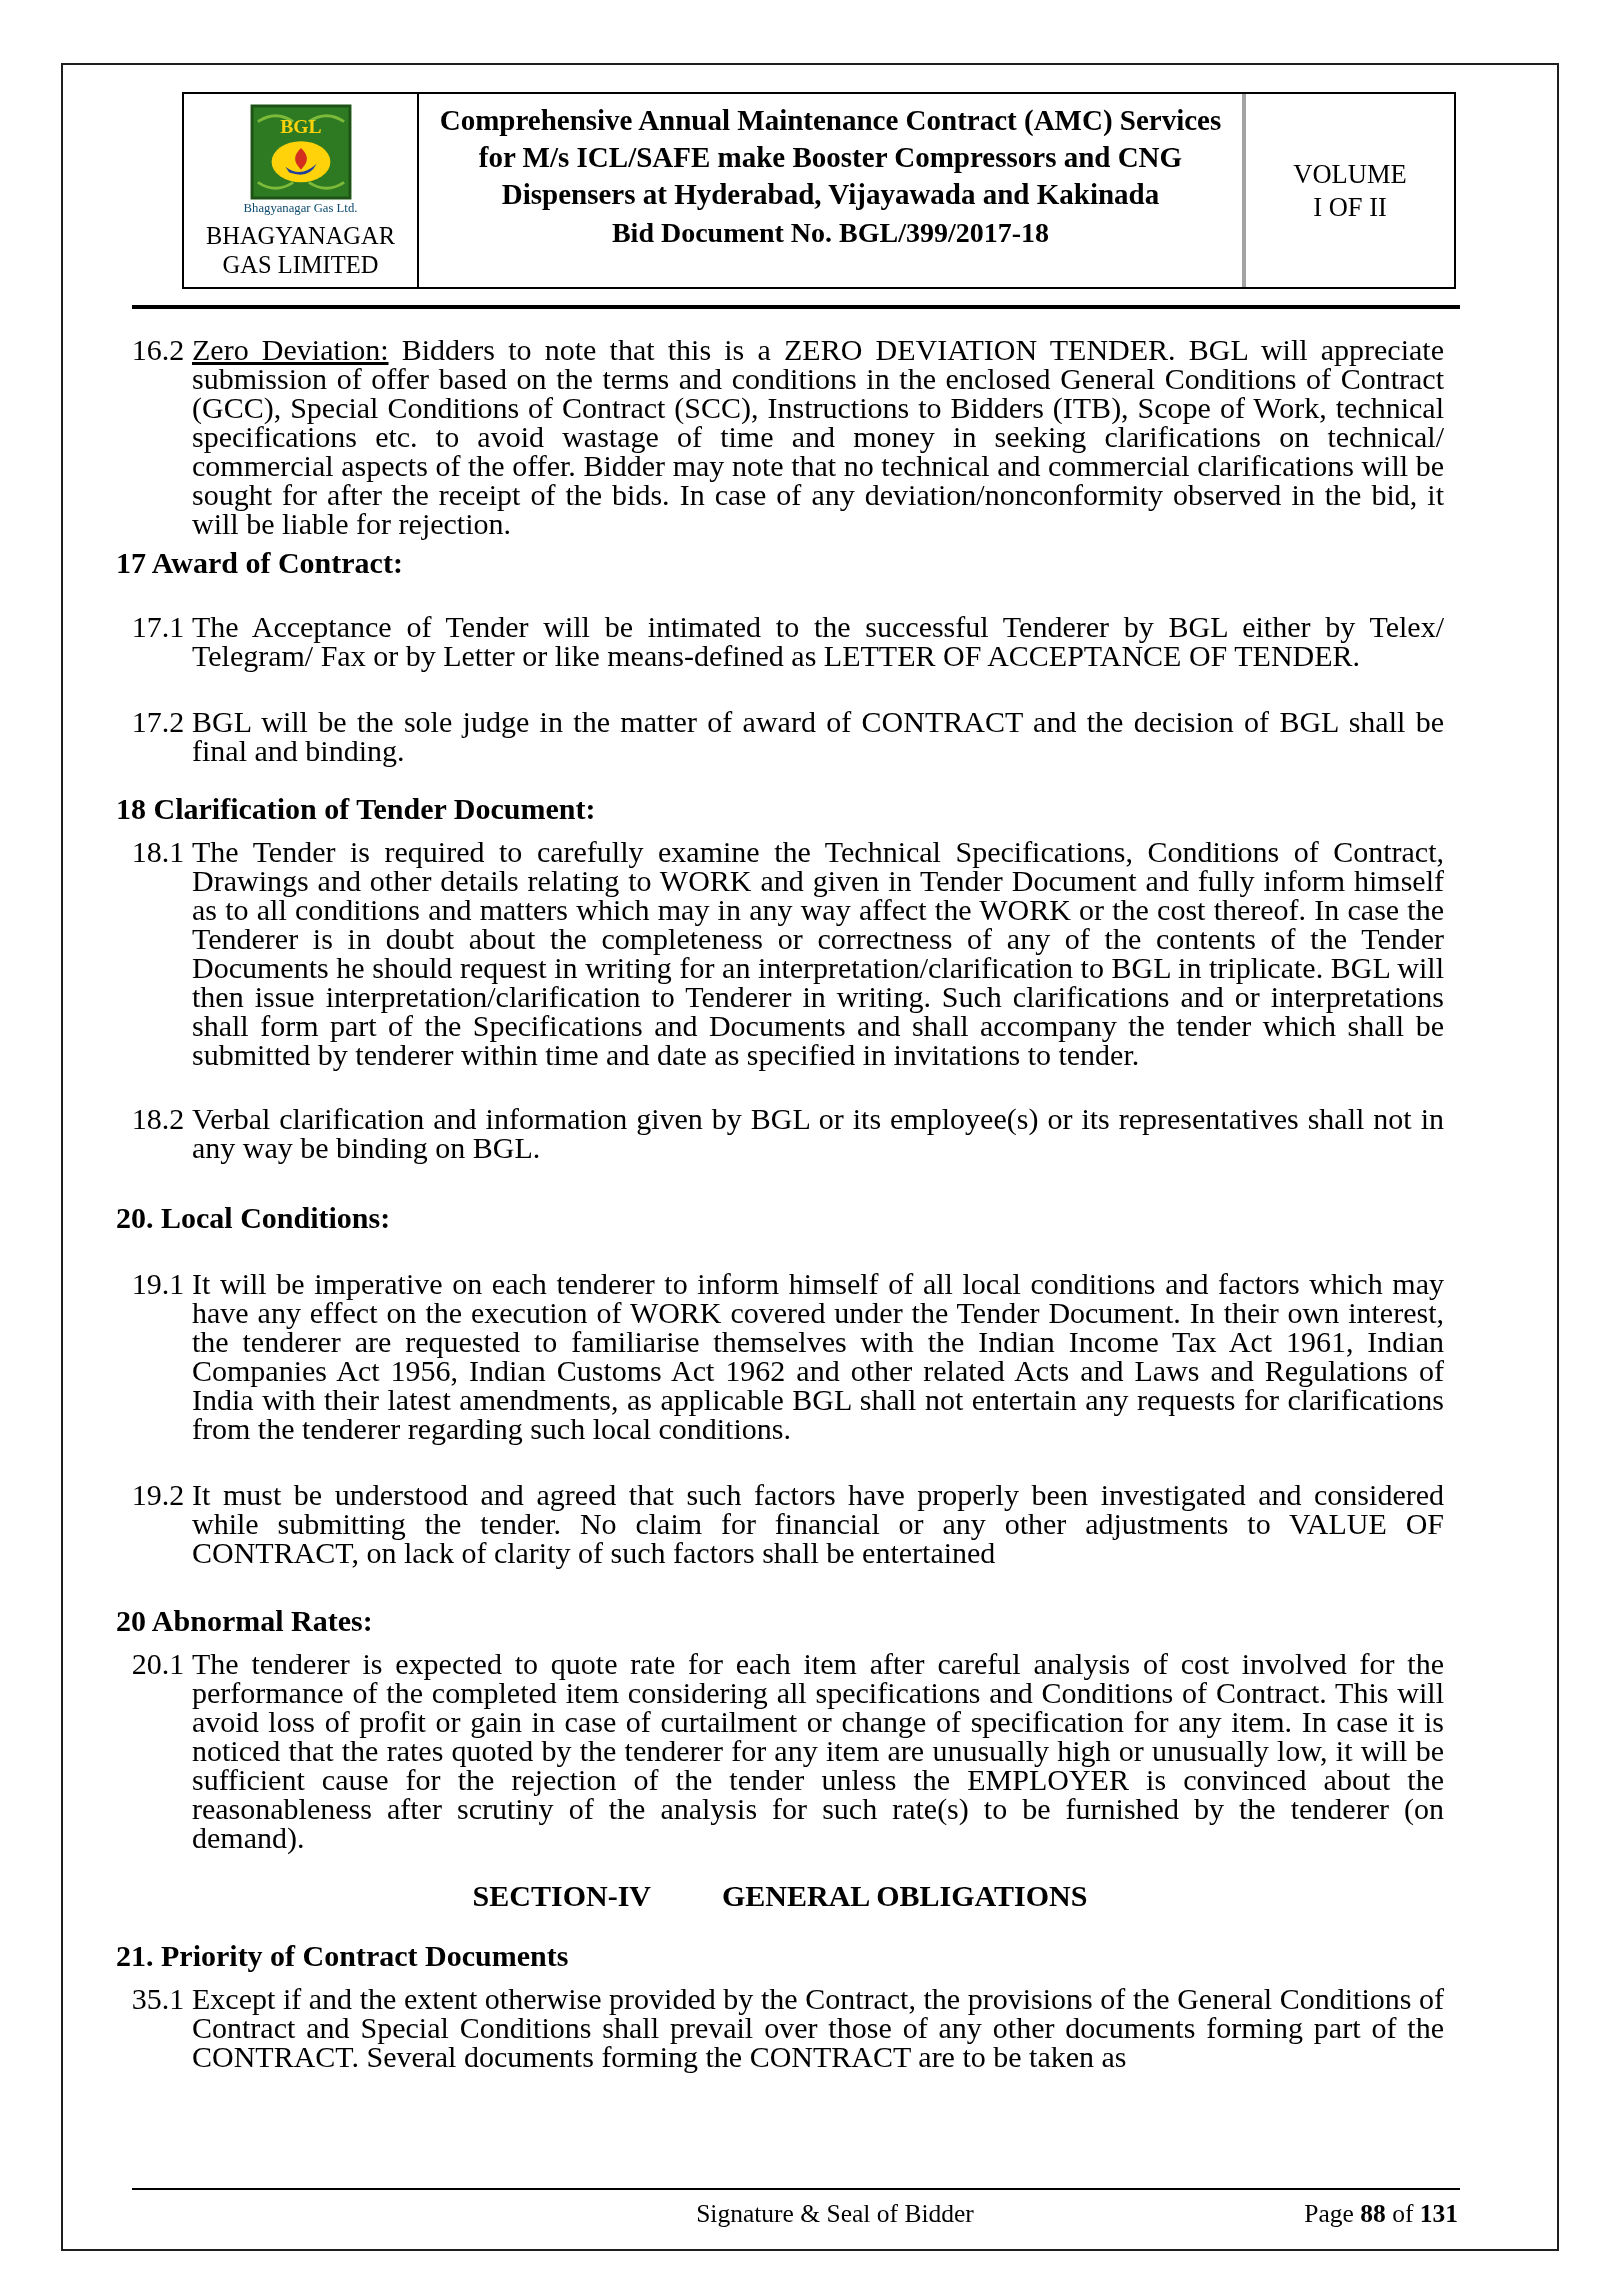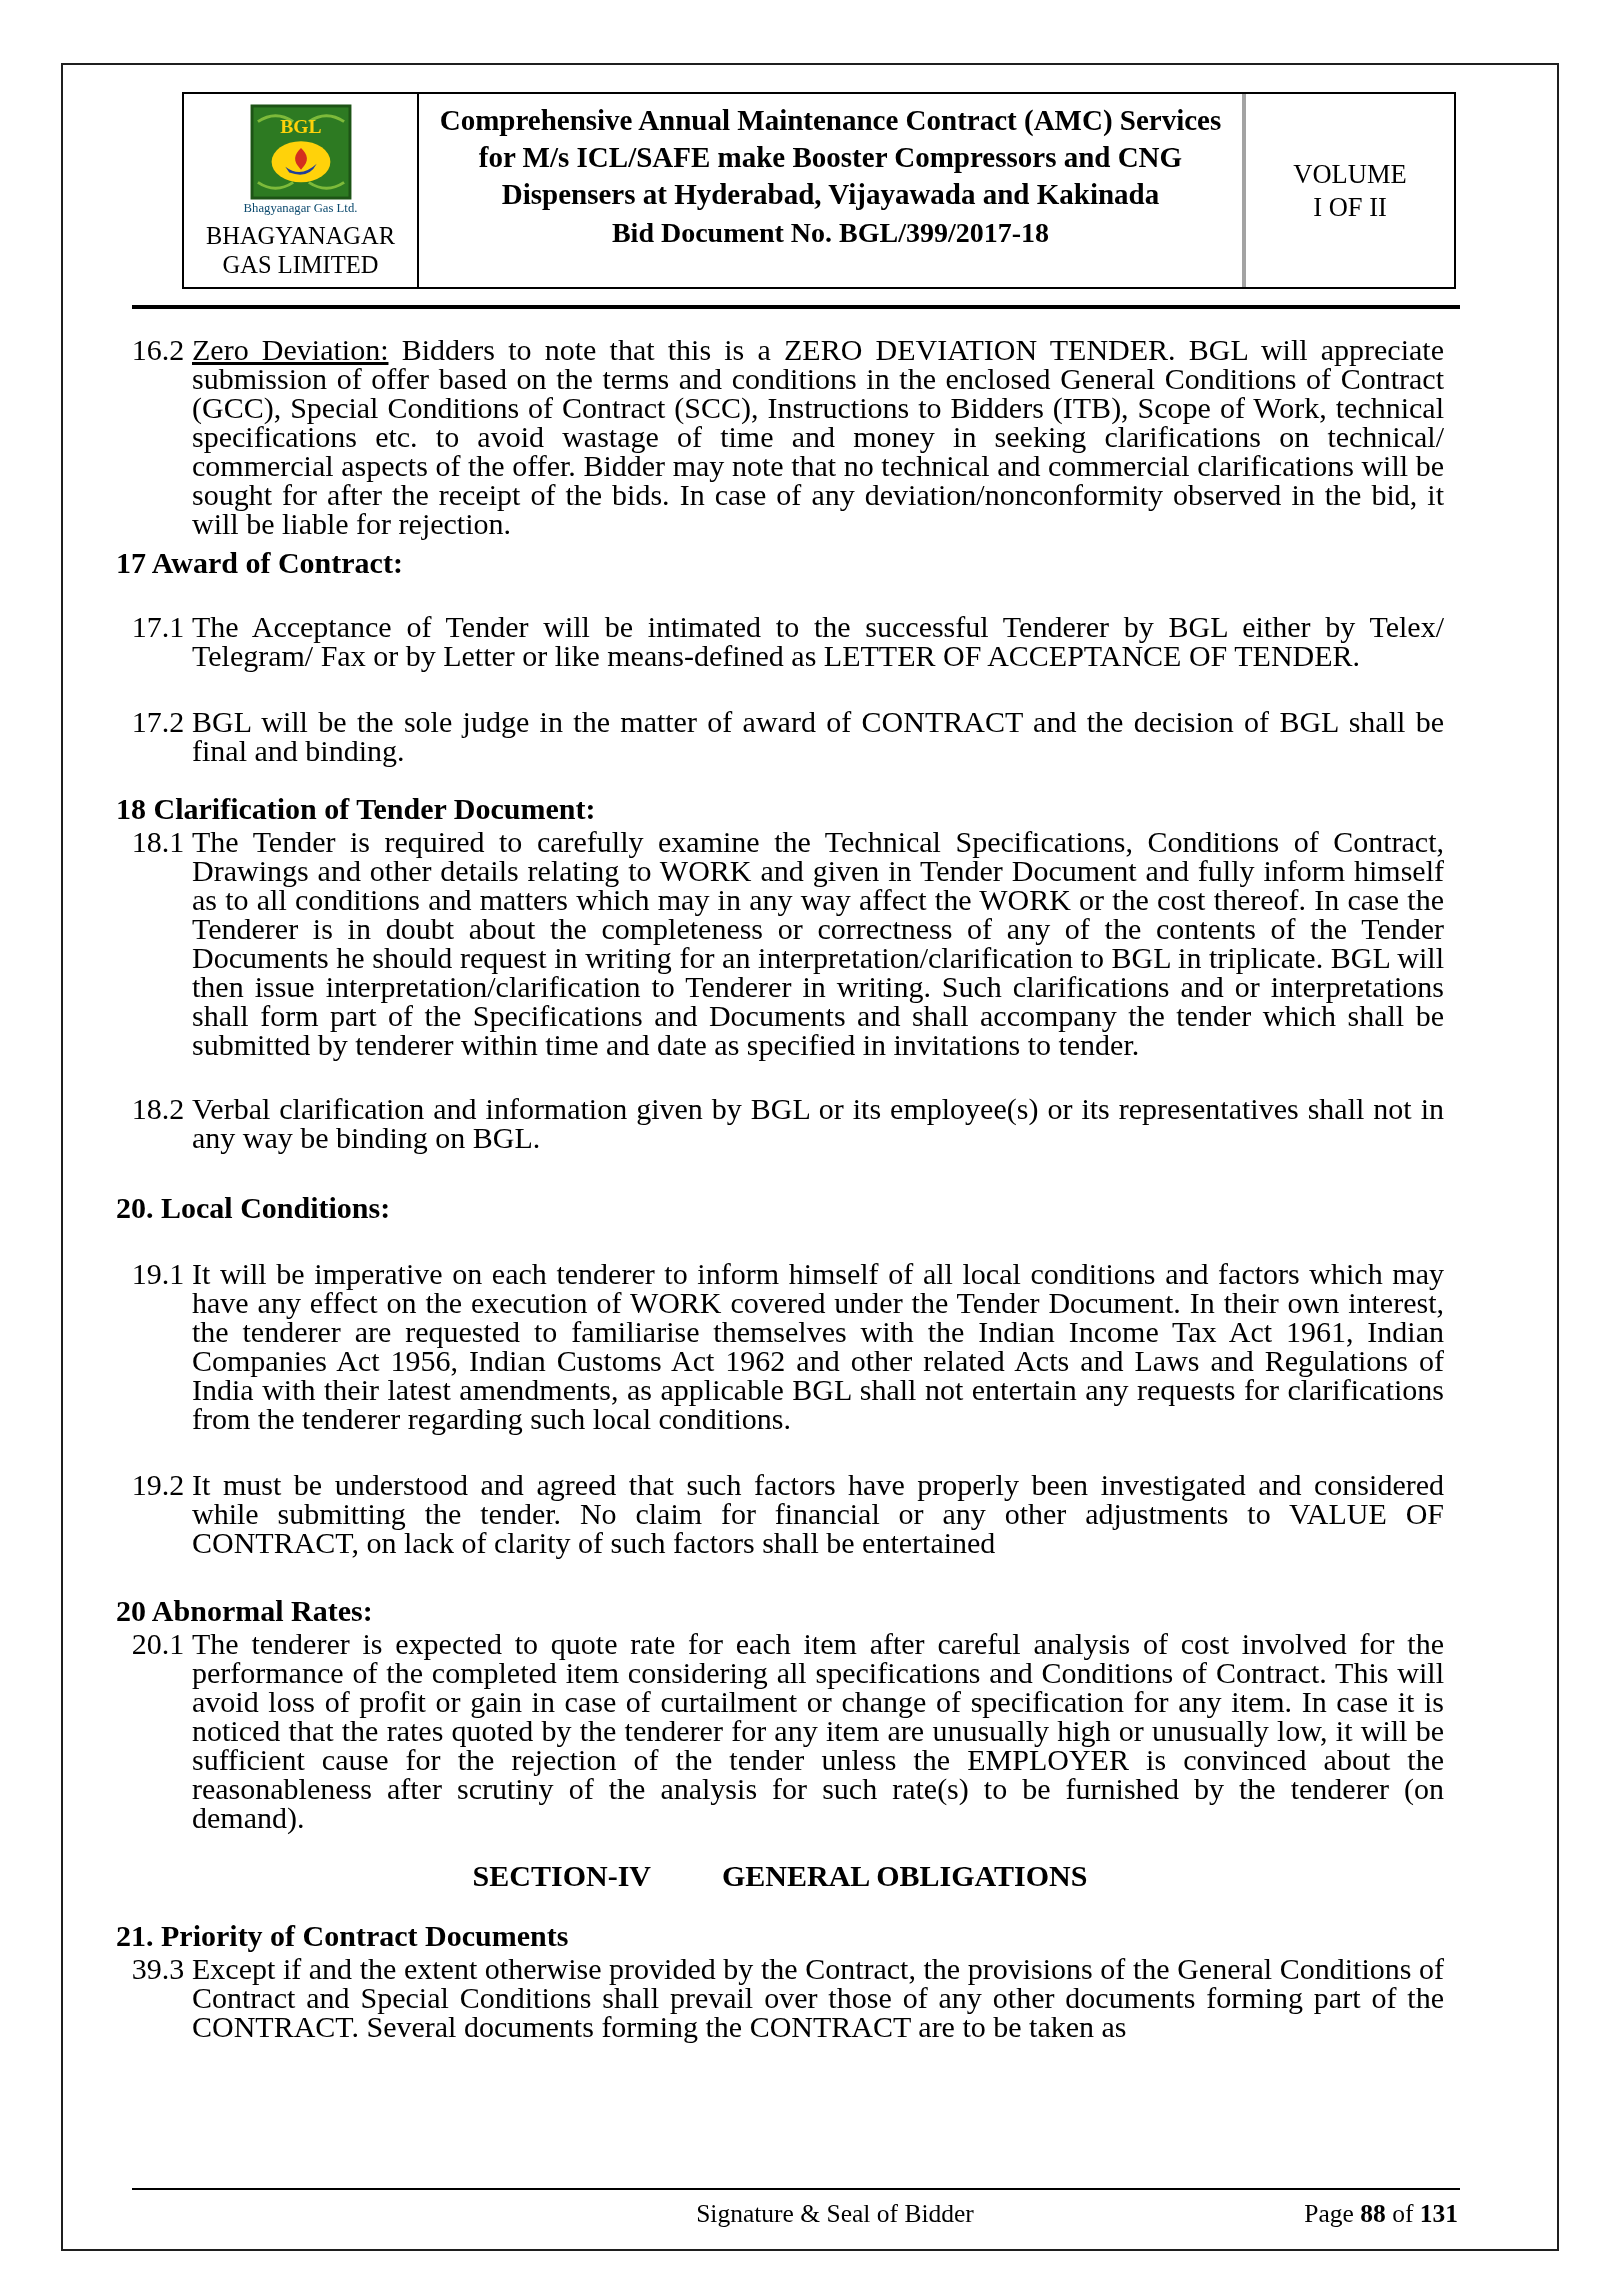--- a/index.html
+++ b/index.html
@@ -42,21 +42,21 @@
     position:absolute;left:116px;top:335px;width:1328px;
     font-size:30px;line-height:29px;
   }
   .para{display:flex;}
   .num{flex:0 0 76px;padding-left:15.7px;box-sizing:border-box;}
   .ptxt{flex:1;text-align:justify;}
   .ul{text-decoration:underline;}
   .heading{font-weight:bold;}
   .section4{text-align:center;font-weight:bold;}
   .section4 .gap{margin-left:71px;margin-top:36px;}
-  .mt2{margin-top:4px;}
+  .mt2{margin-top:14px;}
   .mt10{margin-top:9.8px;}
   .mt30{margin-top:29px;}
   .mt32{margin-top:31px;}
   .mt36{margin-top:35px;}
   .mt38{margin-top:37px;}
   .mt40{margin-top:39px;}
   .mt42{margin-top:41px;}
   
   .footer{
     position:absolute;left:132px;top:2188px;width:1328px;
@@ -154,21 +154,21 @@
       <span class="ptxt">The tenderer is expected to quote rate for each item after careful analysis of cost involved for the performance of the completed item considering all specifications and Conditions of Contract. This will avoid loss of profit or gain in case of curtailment or change of specification for any item. In case it is noticed that the rates quoted by the tenderer for any item are unusually high or unusually low, it will be sufficient cause for the rejection of the tender unless the EMPLOYER is convinced about the reasonableness after scrutiny of the analysis for such rate(s) to be furnished by the tenderer (on demand).</span>
     </div>
 
     <div class="section4 mt30">
       <span>SECTION-IV</span><span class="gap">GENERAL OBLIGATIONS</span>
     </div>
 
     <div class="heading mt32">21. Priority of Contract Documents</div>
 
     <div class="para mt2">
-      <span class="num">39.3</span>
+      <span class="num">35.1</span>
       <span class="ptxt">Except if and the extent otherwise provided by the Contract, the provisions of the General Conditions of Contract and Special Conditions shall prevail over those of any other documents forming part of the CONTRACT. Several documents forming the CONTRACT are to be taken as</span>
     </div>
 
   </div>
 
   <div class="footer">
     <div class="footer-sig">Signature &amp; Seal of Bidder</div>
     <div class="footer-page">
       <span>Page </span><b>88</b><span> of </span><b>131</b>
     </div>

